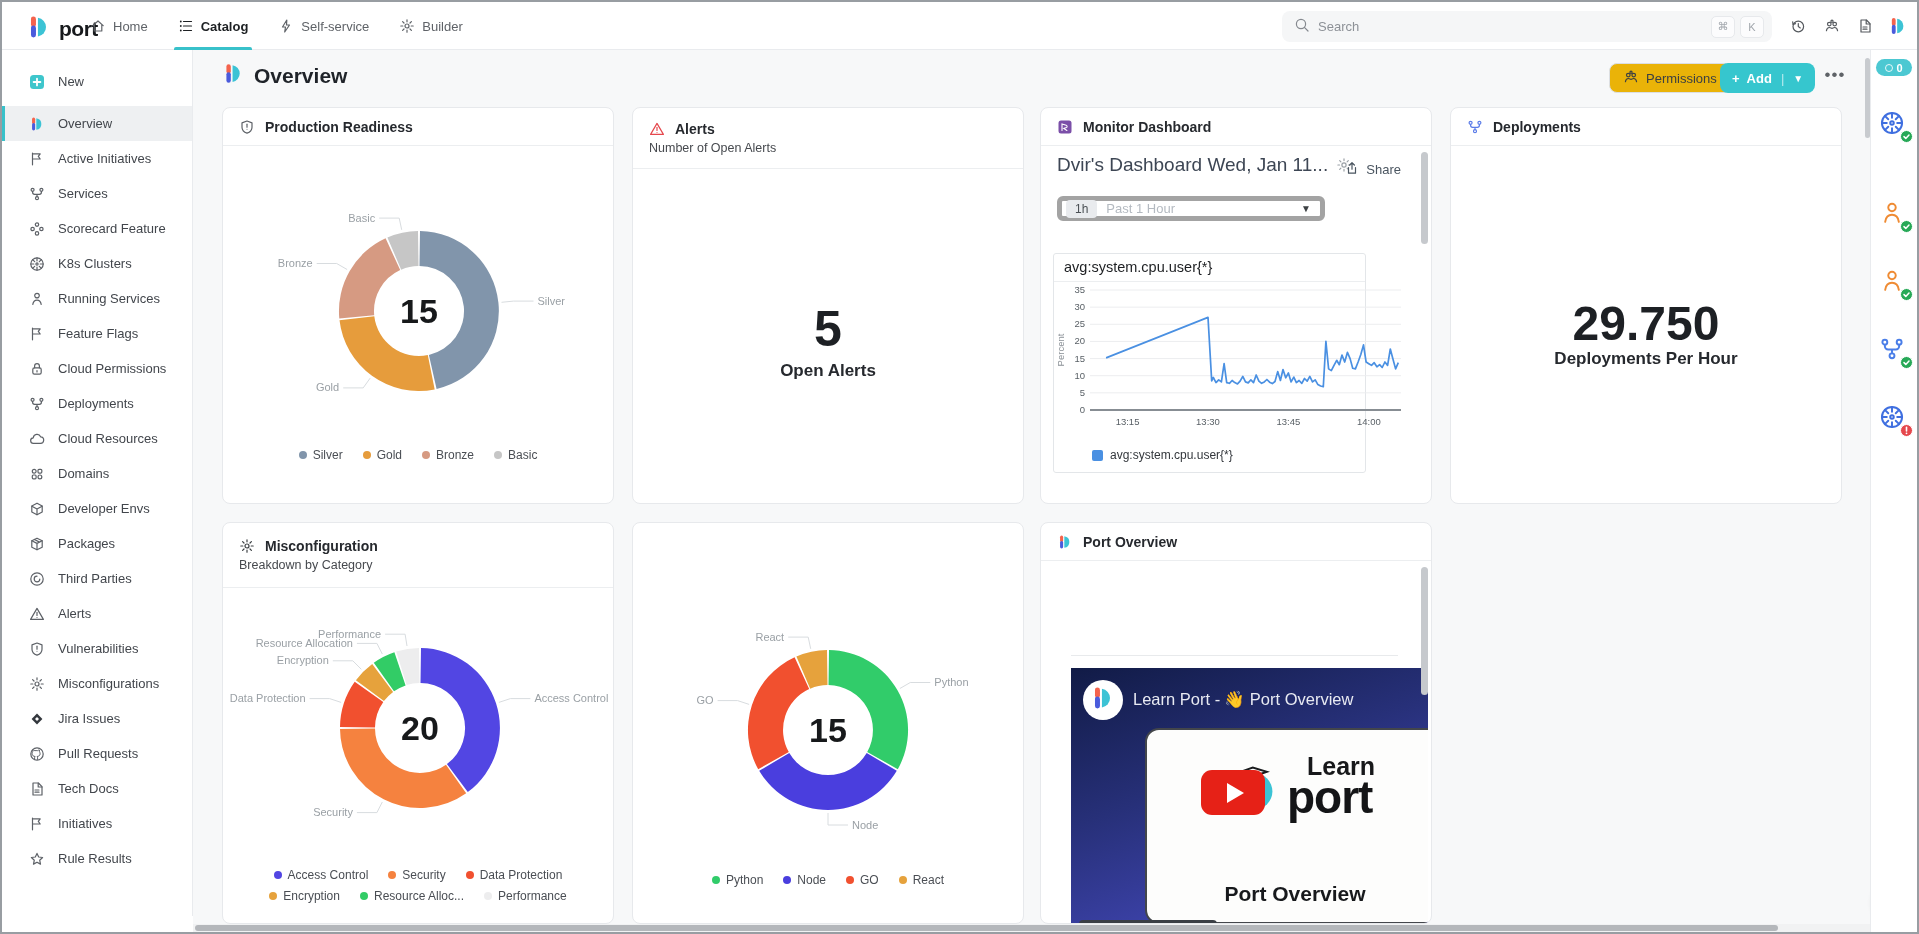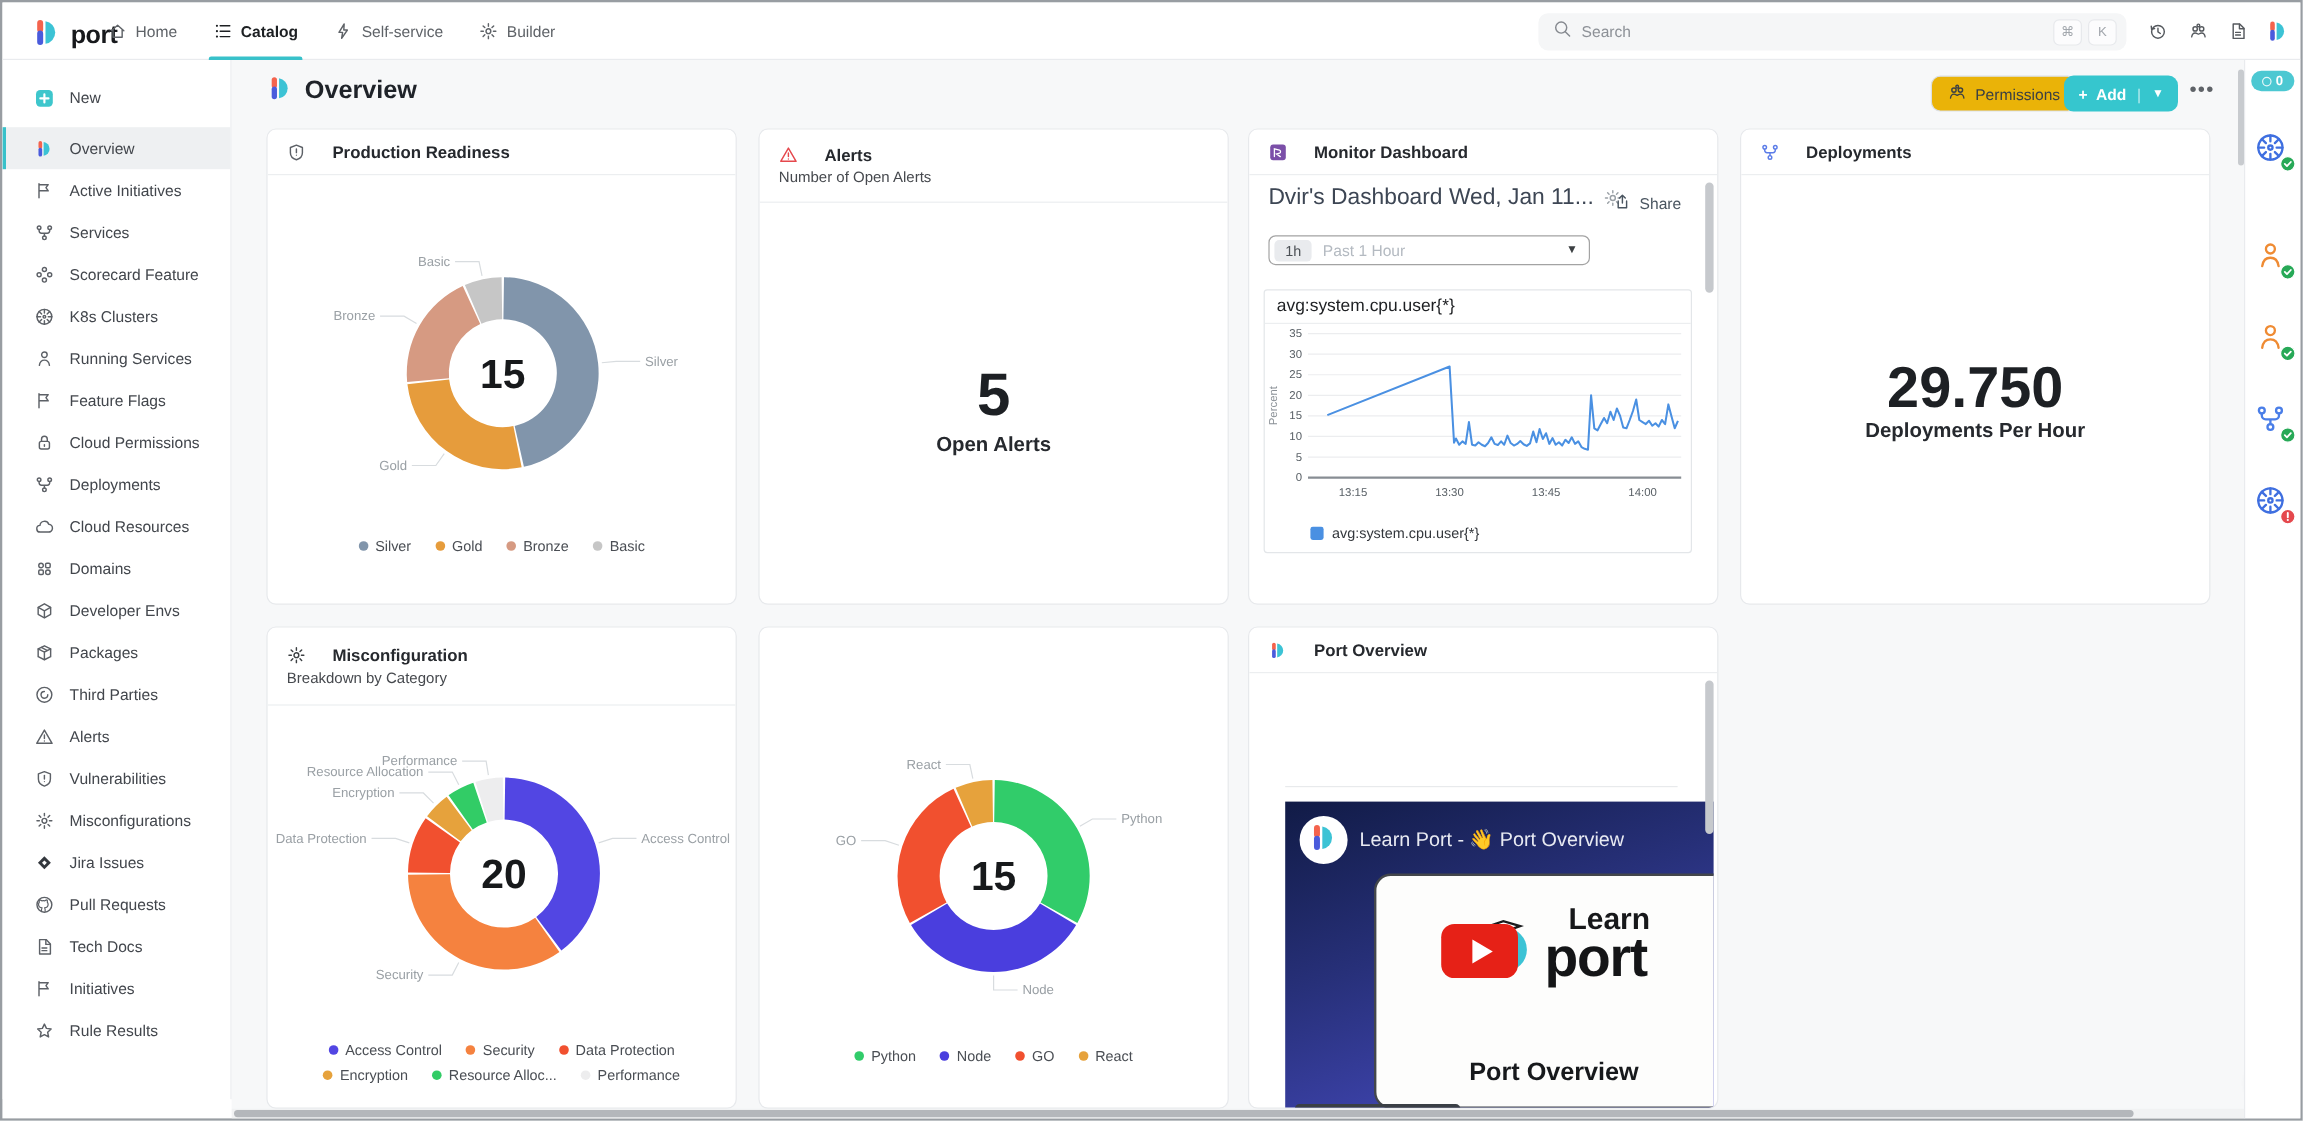--- a/index.html
+++ b/index.html
@@ -39,38 +39,38 @@
   #btn-add{position:absolute;left:1527px;top:13px;height:30px;padding:0 12px;background:#36c6ce;color:#fff;font-weight:600;}
   #btn-add .sep{opacity:.65;font-weight:400;margin:0 2px;}
   #btn-more{position:absolute;left:1627px;top:10px;width:30px;height:30px;display:flex;align-items:center;justify-content:center;font-size:17px;color:#5f6368;letter-spacing:1px;cursor:pointer;}
   #main-vscroll{position:absolute;right:0;top:8px;width:5px;height:80px;background:#c8cbcf;border-radius:3px;}
   #main-hscroll{position:absolute;left:0;right:0;bottom:0;height:8px;background:#f1f2f3;}
   #main-hscroll .thumb{position:absolute;left:2px;right:92px;top:1px;height:6px;background:#b4b7bb;border-radius:3px;}
 
   
   .card{position:absolute;width:392px;background:#fff;border:1px solid #e7e9ec;border-radius:8px;overflow:hidden;}
   .card-head{display:flex;flex-direction:column;justify-content:center;padding:0 16px;border-bottom:1px solid #eceef0;}
-  .ch-row{display:flex;align-items:center;gap:22px;}
+  .ch-row{display:flex;align-items:center;gap:10px;}
   .ch-title{font-size:14px;font-weight:700;color:#26292e;}
   .ch-sub{font-size:12.5px;color:#46494e;margin:4px 0 0 0;}
   .ch-ic{width:16px;height:16px;display:flex;align-items:center;justify-content:center;}
   .big-num{position:absolute;width:100%;text-align:center;font-weight:700;color:#1d2024;}
   .big-label{position:absolute;width:100%;text-align:center;font-size:17px;font-weight:600;color:#26292e;}
   .legend{position:absolute;width:100%;display:flex;flex-wrap:wrap;justify-content:center;gap:7px 20px;}
   .lg-item{display:flex;align-items:center;gap:6px;font-size:12px;color:#4a4e54;}
   .lg-dot{width:8px;height:8px;border-radius:50%;}
 
   
   .mon-title{position:absolute;left:16px;top:46px;font-size:19px;font-weight:500;color:#3d4654;display:flex;align-items:center;gap:8px;}
   .mon-share{position:absolute;right:30px;top:52px;display:flex;align-items:center;gap:6px;font-size:13px;color:#4a5560;cursor:pointer;}
-  .mon-range{position:absolute;left:16px;top:88px;width:268px;height:25px;border:1px solid #a3a3a3;border-radius:6px;display:flex;align-items:center;padding:0 9px 0 4px;cursor:pointer;background:#fff;}
+  .mon-range{position:absolute;left:16px;top:88px;width:268px;height:25px;border:5px solid #a3a3a3;border-radius:6px;display:flex;align-items:center;padding:0 9px 0 4px;cursor:pointer;background:#fff;}
   .mon-chip{background:#e9ebee;border-radius:4px;padding:2px 9px;font-size:12px;color:#4b5055;}
   .mon-range-label{font-size:13px;color:#b4bac1;margin-left:9px;flex:1;}
   .mon-caret{font-size:10px;color:#3c4043;}
-  .dd-panel{position:absolute;left:12px;width:357px;border:1px solid #e3e6e9;border-radius:3px;background:#fff;}
+  .dd-panel{position:absolute;left:12px;width:313px;border:1px solid #e3e6e9;border-radius:3px;background:#fff;margin-top:12px;}
   .dd-panel-title{font-size:14.5px;color:#1d1f22;padding:5px 10px 6px 10px;border-bottom:1px solid #eceef0;}
   .card-scroll{position:absolute;right:3px;width:7px;background:#c6c9cd;border-radius:4px;}
 
   
   .po-heading{position:absolute;left:30px;top:92px;font-size:26px;font-weight:700;color:#24292f;}
   .po-divider{position:absolute;left:30px;top:132px;width:327px;height:1px;background:#e8eaec;}
   #video{position:absolute;left:30px;top:145px;width:357px;height:270px;background:linear-gradient(160deg,#111b46 0%,#273079 40%,#4d50cf 100%);overflow:hidden;}
   #video .channel{position:absolute;left:12px;top:12px;width:40px;height:40px;border-radius:50%;background:#fff;display:flex;align-items:center;justify-content:center;}
   #video .vtitle{position:absolute;left:62px;top:22px;font-size:16.5px;color:#e8eaf2;}
   #board{position:absolute;left:74px;top:60px;width:300px;height:196px;background:#fdfdfc;border:2px solid #43464b;border-radius:14px;}

